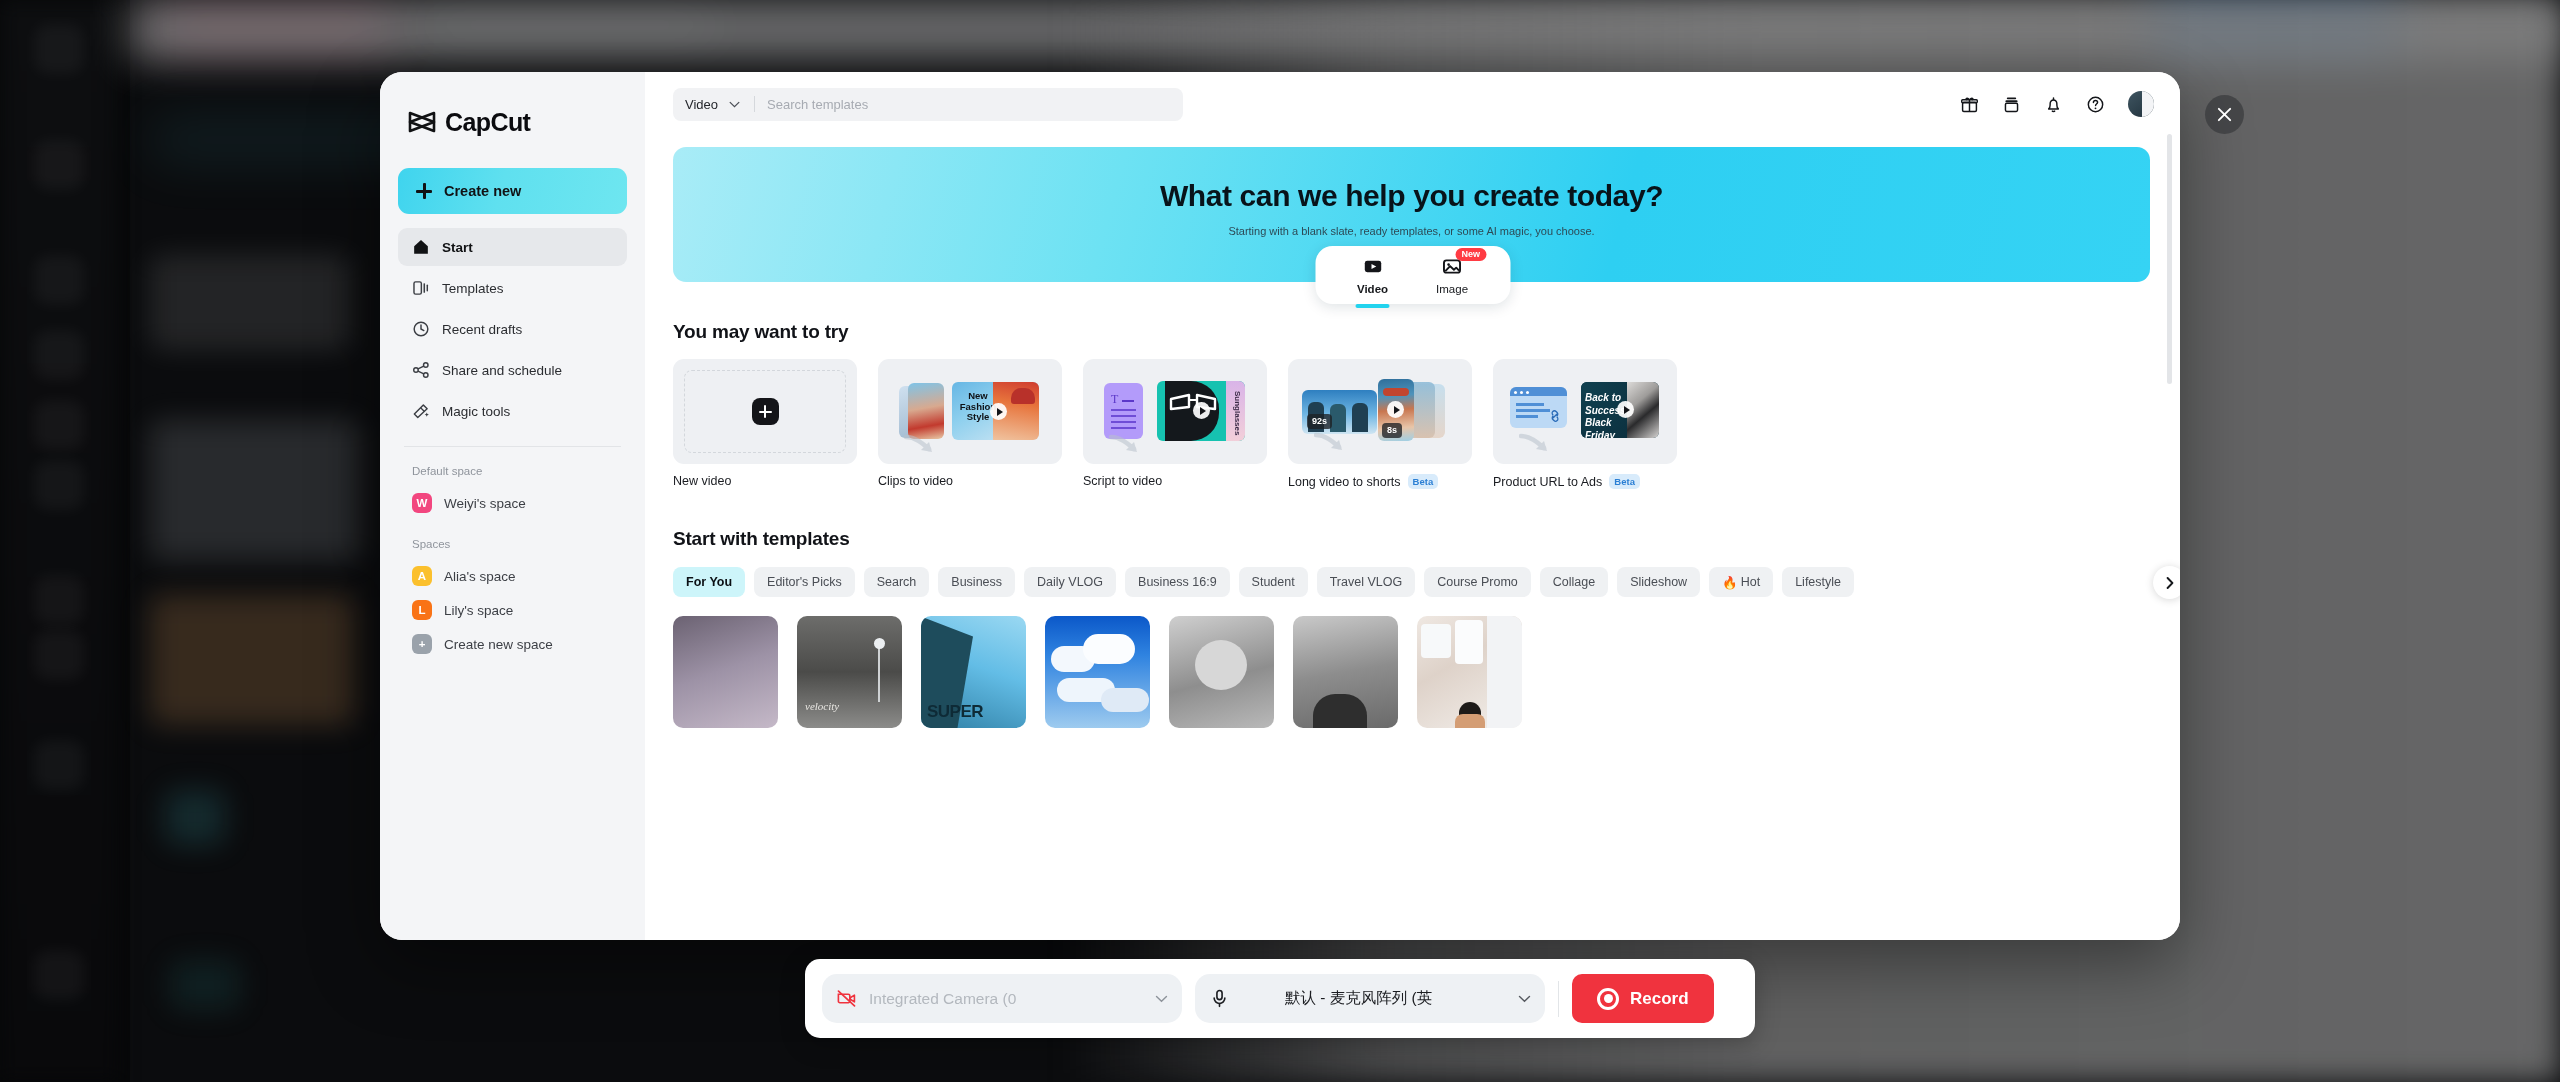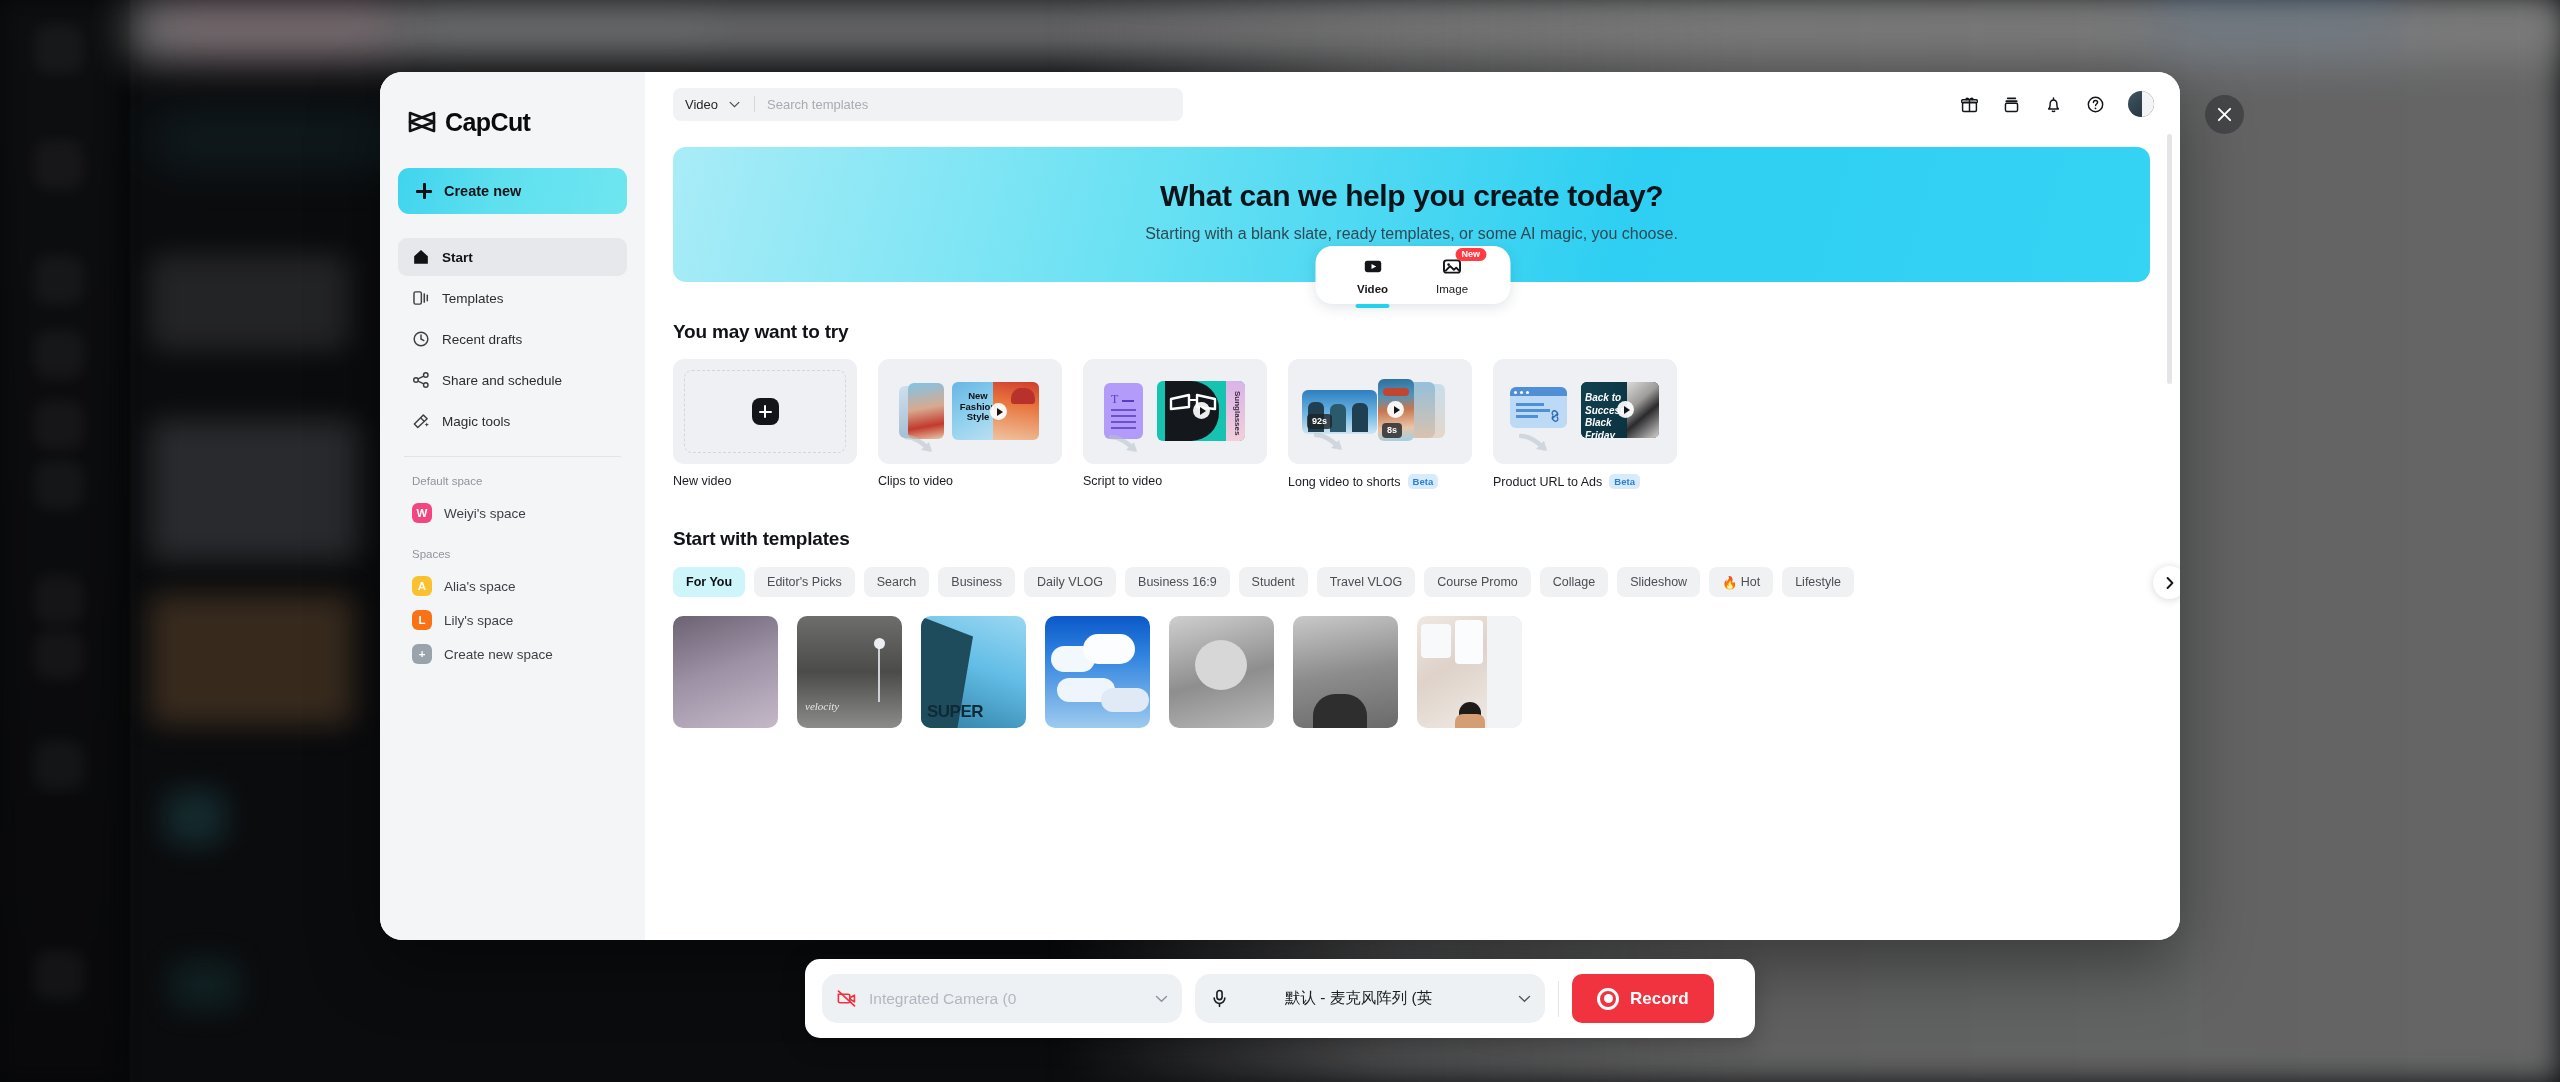--- a/index.html
+++ b/index.html
@@ -63,21 +63,21 @@
     cursor:pointer; border:none; width:100%;
   }
   .create-plus { width:16px; height:16px; position:relative; flex:0 0 16px; }
   .create-plus::before, .create-plus::after {
     content:""; position:absolute; background:#111214; border-radius:1px;
   }
   .create-plus::before { left:0; top:6.5px; width:16px; height:3px; }
   .create-plus::after  { top:0; left:6.5px; height:16px; width:3px; }
   .create-label { font-size:14.5px; font-weight:700; color:#111214; }
 
-  .nav { margin-top:24px; }
+  .nav { margin-top:14px; }
   .nav-item {
     height:38px; border-radius:9px; display:flex; align-items:center; gap:12px;
     padding-left:14px; cursor:pointer; margin-bottom:3px;
   }
   .nav-item.active { background:#e6e8eb; }
   .nav-item .ic { width:18px; height:18px; flex:0 0 18px; display:block; }
   .nav-label { font-size:13.5px; color:#2b2d31; }
   .nav-item.active .nav-label { font-weight:600; color:#111214; }
 
   .divider { height:1px; background:#e2e4e7; margin:16px 6px 0 6px; }
@@ -122,21 +122,21 @@
   .scroller { position:relative; height:804px; overflow:hidden; }
 
   
   .hero {
     margin:11px 30px 0 28px; height:135px; border-radius:13px;
     background:linear-gradient(105deg,#a9ecf7 0%,#6de2f3 30%,#2ecff2 64%,#35d3f4 100%);
     position:relative; display:flex; flex-direction:column; align-items:center;
     justify-content:flex-start; padding-top:32px;
   }
   .hero h1 { font-size:30px; font-weight:700; color:#08131a; letter-spacing:-0.4px; }
-  .hero p { font-size:16px; color:#2d4a56; margin-top:12px; }
+  .hero p { font-size:11px; color:#2d4a56; margin-top:12px; }
 
   .tabs-pill {
     position:absolute; left:50%; transform:translateX(-50%); top:110px;
     background:#fff; border-radius:17px; height:58px; width:195px;
     display:flex; align-items:center; justify-content:center; gap:48px;
     box-shadow:0 3px 14px rgba(10,40,55,0.13);
   }
   .tab { display:flex; flex-direction:column; align-items:center; cursor:pointer; position:relative; }
   .tab .tic { width:21px; height:21px; display:block; }
   .tab .tlabel { font-size:11.5px; color:#16181c; margin-top:6px; }

